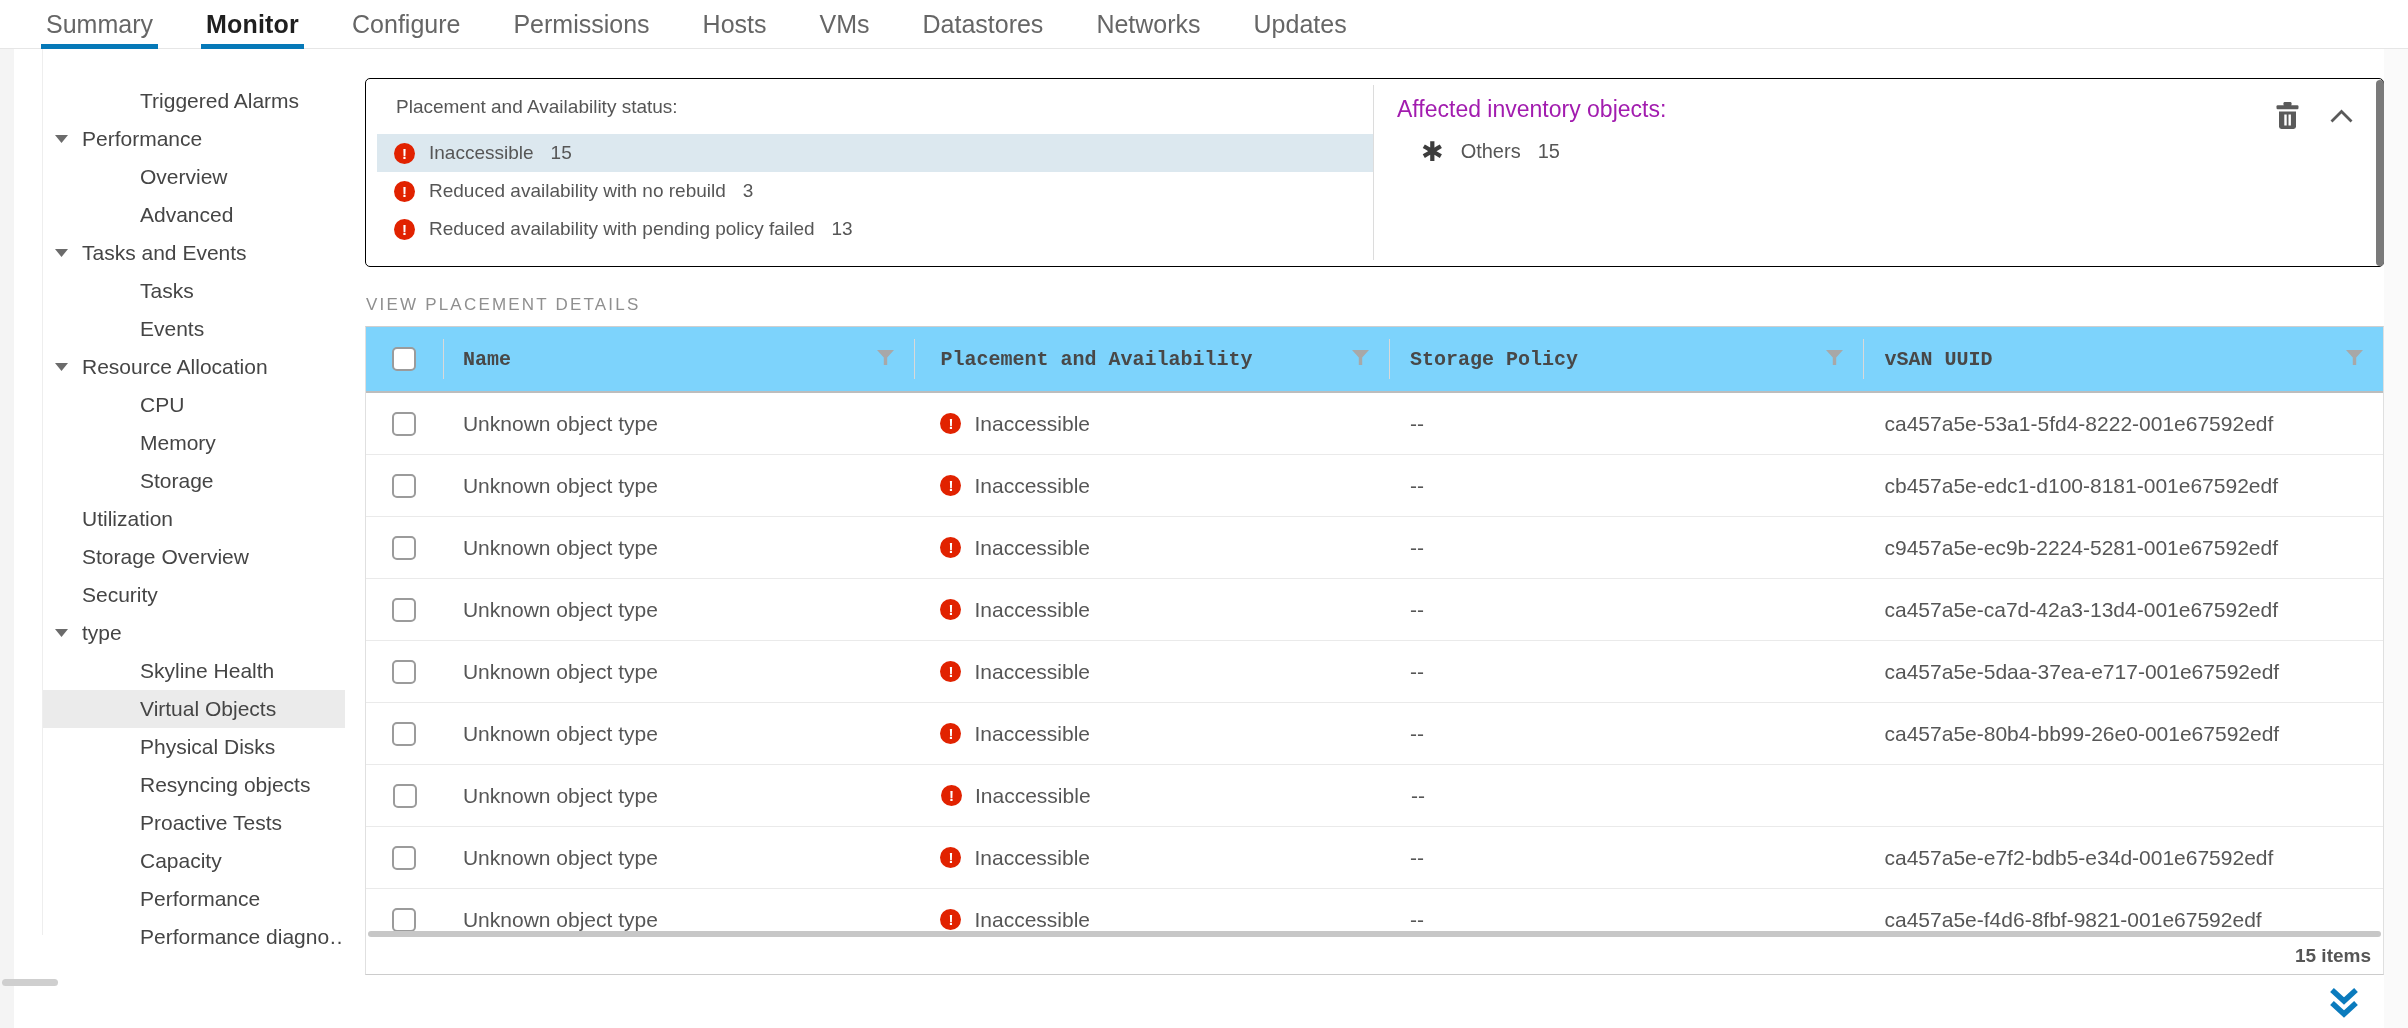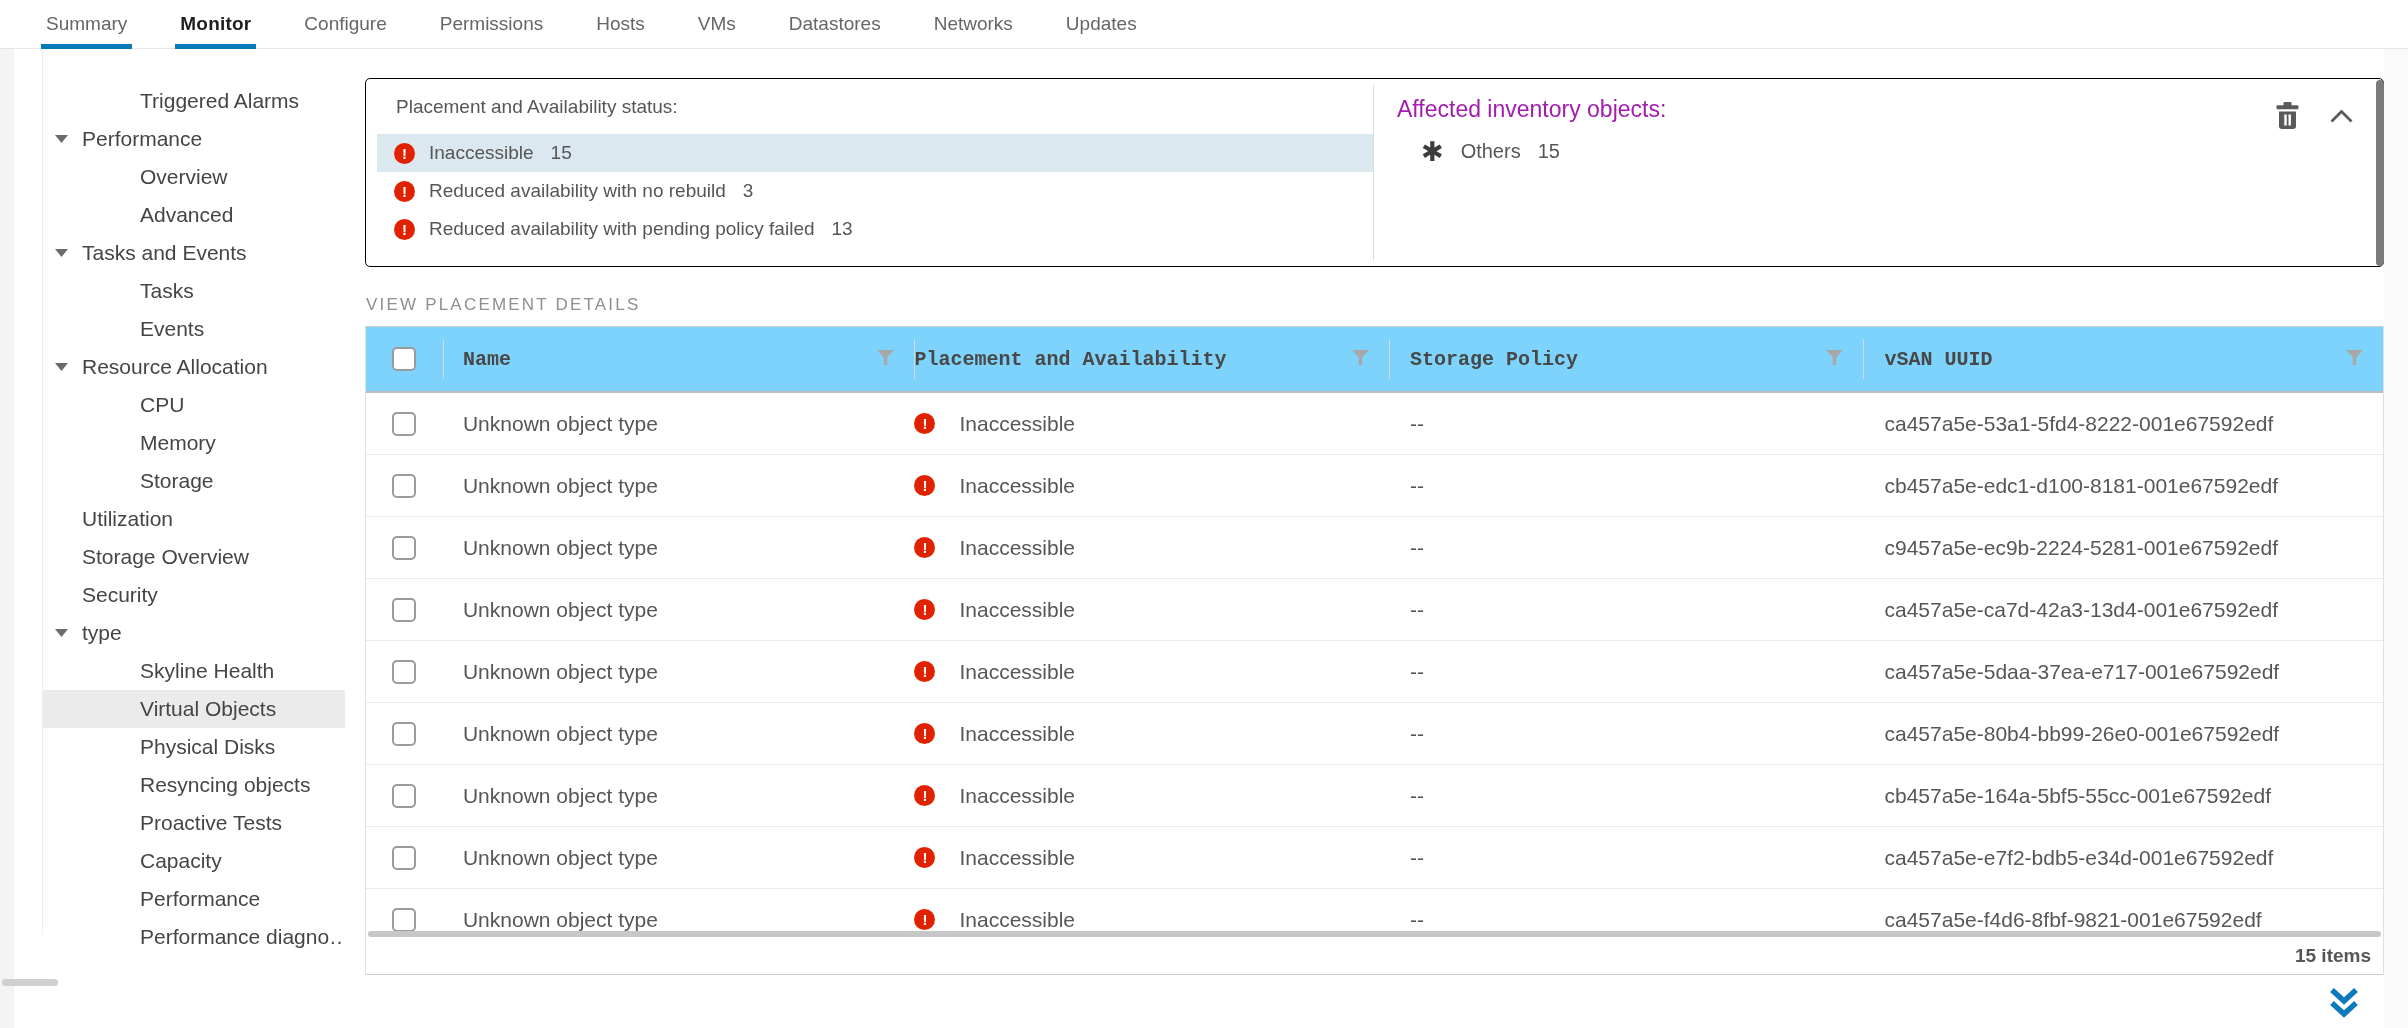--- a/index.html
+++ b/index.html
@@ -9,21 +9,21 @@
     font-family:"Liberation Sans", sans-serif;
   }
   
   .tabbar{
     position:absolute;left:0;top:0;width:2408px;height:49px;
     display:flex;align-items:center;gap:53px;padding-left:46px;
     box-sizing:border-box;background:#fff;border-bottom:1px solid #e6e6e6;
   }
   .tab{
     position:relative;height:100%;display:flex;align-items:center;
-    font-size:19px;color:#666;cursor:pointer;white-space:nowrap;
+    font-size:25px;color:#666;cursor:pointer;white-space:nowrap;
   }
   .tab.em{color:#1f1f1f;font-weight:bold;letter-spacing:.2px;}
   .tab.ul::after{
     content:"";position:absolute;left:-5px;right:-5px;bottom:-1px;height:5px;
     background:#0679b8;
   }
   
   .left-gutter{position:absolute;left:0;top:49px;width:14px;height:979px;background:#f4f4f4;}
   .sidebar{
     position:absolute;left:14px;top:49px;width:331px;height:956px;
@@ -80,21 +80,21 @@
   .thead{display:flex;height:64px;border-bottom:2px solid #bdbdbd;background:#7dd3fc;font-family:Liberation Mono, monospace;}
   .th{
     display:flex;align-items:center;box-sizing:border-box;position:relative;
     font-size:20px;font-weight:bold;color:#484848;
   }
   .th .th-label{flex:1;}
   .th.sep::before{content:"";position:absolute;left:0;top:12px;bottom:12px;width:1px;background:#d9d9d9;}
   .filter-icon{margin-right:20px;flex:none;cursor:pointer;}
   .c0{width:77px;justify-content:center;display:flex;align-items:center;box-sizing:border-box;}
   .c1{width:472px;padding-left:20px;}
-  .c2{width:475px;gap:24px;}
+  .c2{width:475px;padding-left:26px;gap:13px;}
   .c3{width:474px;padding-left:21px;}
   .c4{width:521px;padding-left:22px;}
   .tr{
     display:flex;height:61px;align-items:stretch;border-bottom:1px solid #eaeaea;
     font-size:21px;color:#565656;background:#fff;
   }
   .td{display:flex;align-items:center;box-sizing:border-box;}
   .cb{
     width:24px;height:24px;border:2px solid #9b9b9b;border-radius:5px;background:#fff;
     box-sizing:border-box;cursor:pointer;flex:none;
@@ -378,21 +378,20 @@
       <div class="tr">
         <div class="td c0">
           <span class="cb"></span>
         </div>
         <div class="td c1">Unknown object type</div>
         <div class="td c2">
           <span class="err-badge"></span>
           <span>Inaccessible</span>
         </div>
         <div class="td c3">--</div>
-        <div class="td c4">cb457a5e-164a-5bf5-55cc-001e67592edf</div>
       </div>
       <div class="tr">
         <div class="td c0">
           <span class="cb"></span>
         </div>
         <div class="td c1">Unknown object type</div>
         <div class="td c2">
           <span class="err-badge"></span>
           <span>Inaccessible</span>
         </div>

